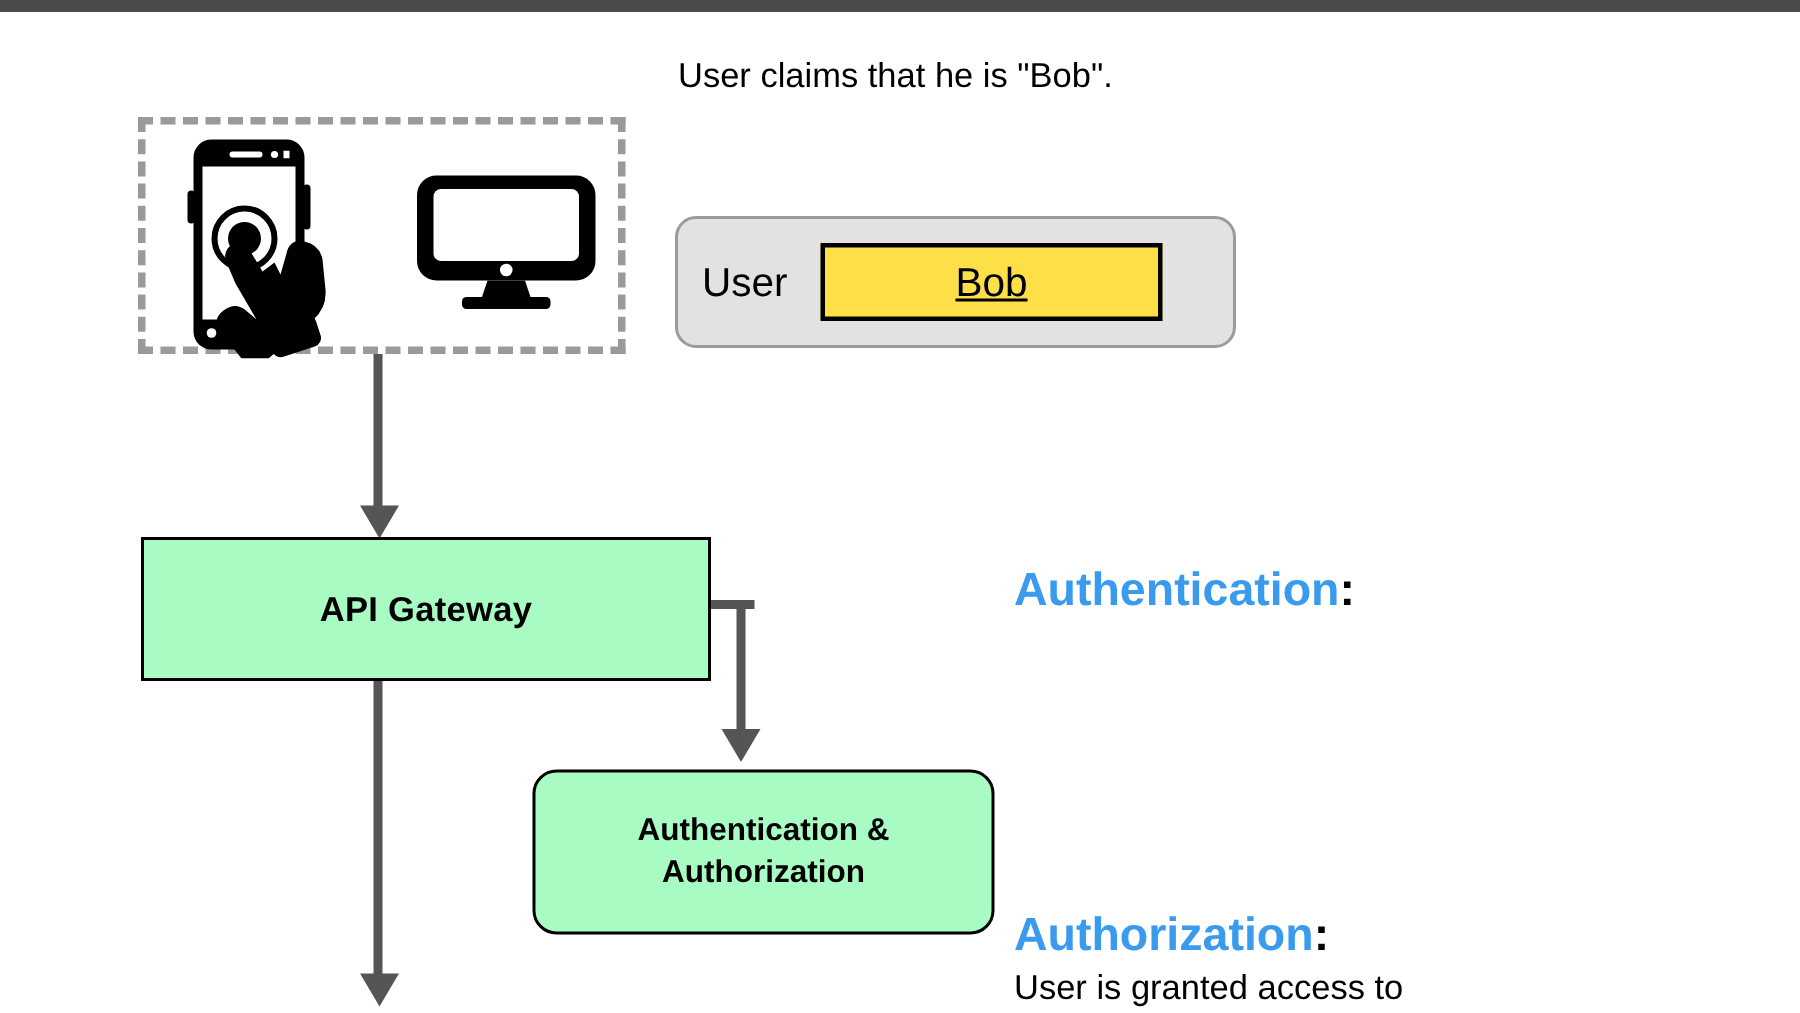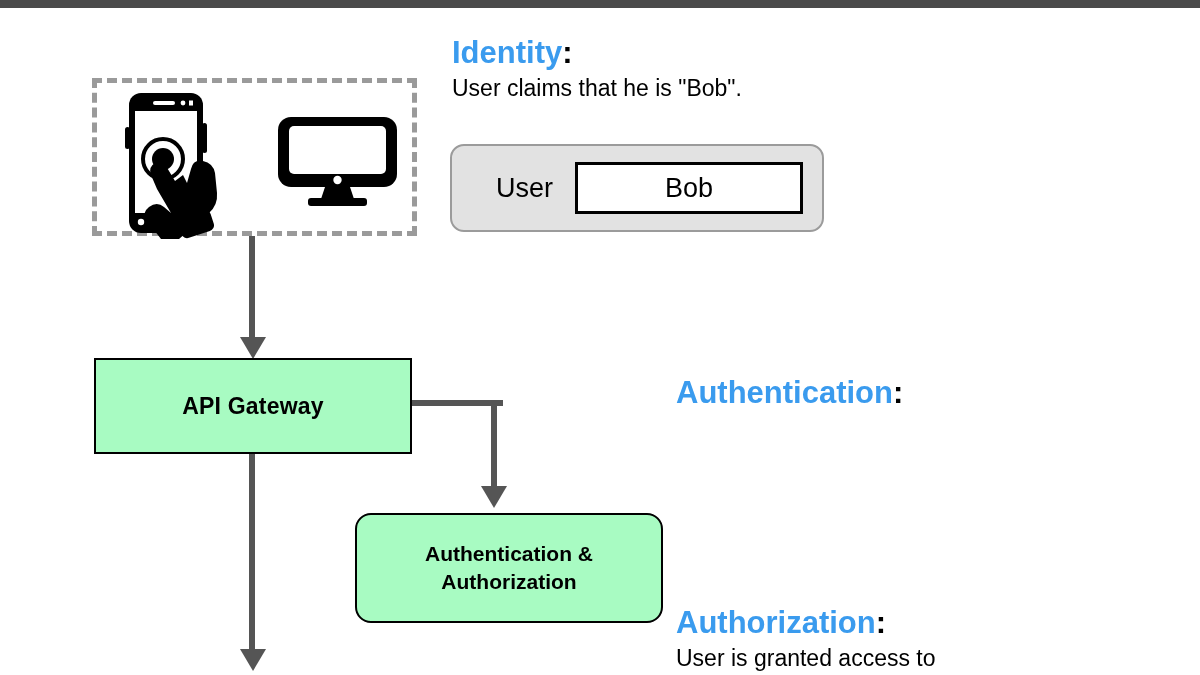--- a/index.html
+++ b/index.html
@@ -64,21 +64,21 @@
     border: 2px solid #000000;
     display: flex;
     align-items: center;
     justify-content: center;
     text-align: center;
     font-weight: bold;
     color: #000000;
   }
   .box-api {
     left: 94px; top: 350px;
-    width: 318px; height: 96px;
+    width: 380px; height: 96px;
     font-size: 23px;
     letter-spacing: .2px;
   }
   .box-authz {
     left: 355px; top: 505px;
     width: 308px; height: 110px;
     border-radius: 16px;
     font-size: 21px;
     line-height: 1.32;
   }
@@ -135,36 +135,37 @@
     left: 450px; top: 136px;
     width: 374px; height: 88px;
     box-sizing: border-box;
     background: #e2e2e2;
     border: 2px solid #9b9b9b;
     border-radius: 14px;
     display: flex;
     align-items: center;
   }
   .user-label {
-    margin-left: 44px;
+    margin-left: 16px;
     font-size: 27px;
     color: #000000;
     white-space: nowrap;
   }
   .user-input {
     margin-left: 22px;
     width: 228px; height: 52px;
     box-sizing: border-box;
-    background: #ffffff;
+    background: #fde047;
     border: 3px solid #000000;
     display: flex;
     align-items: center;
     justify-content: center;
     font-size: 27px;
     color: #000000;
+    text-decoration: underline;
   }
 </style>
 </head>
 <body>
 
 <div class="top-bar"></div>
 
 <div class="canvas">
 
   <div class="client-group">
@@ -215,23 +216,20 @@
   <div class="arrowhead arrow-3"></div>
 
   <div class="box box-api">API Gateway</div>
 
   <div class="box box-authz">Authentication &amp;
 Authorization</div>
 
   <div class="text-col">
 
     <div class="note note-identity">
-      <div class="note-title">
-        <span class="kw">Identity</span><span>:</span>
-      </div>
       <div class="note-body">User claims that he is "Bob".</div>
     </div>
 
     <div class="note note-auth">
       <div class="note-title">
         <span class="kw">Authentication</span><span>:</span>
       </div>
     </div>
 
     <div class="note note-authorization">

